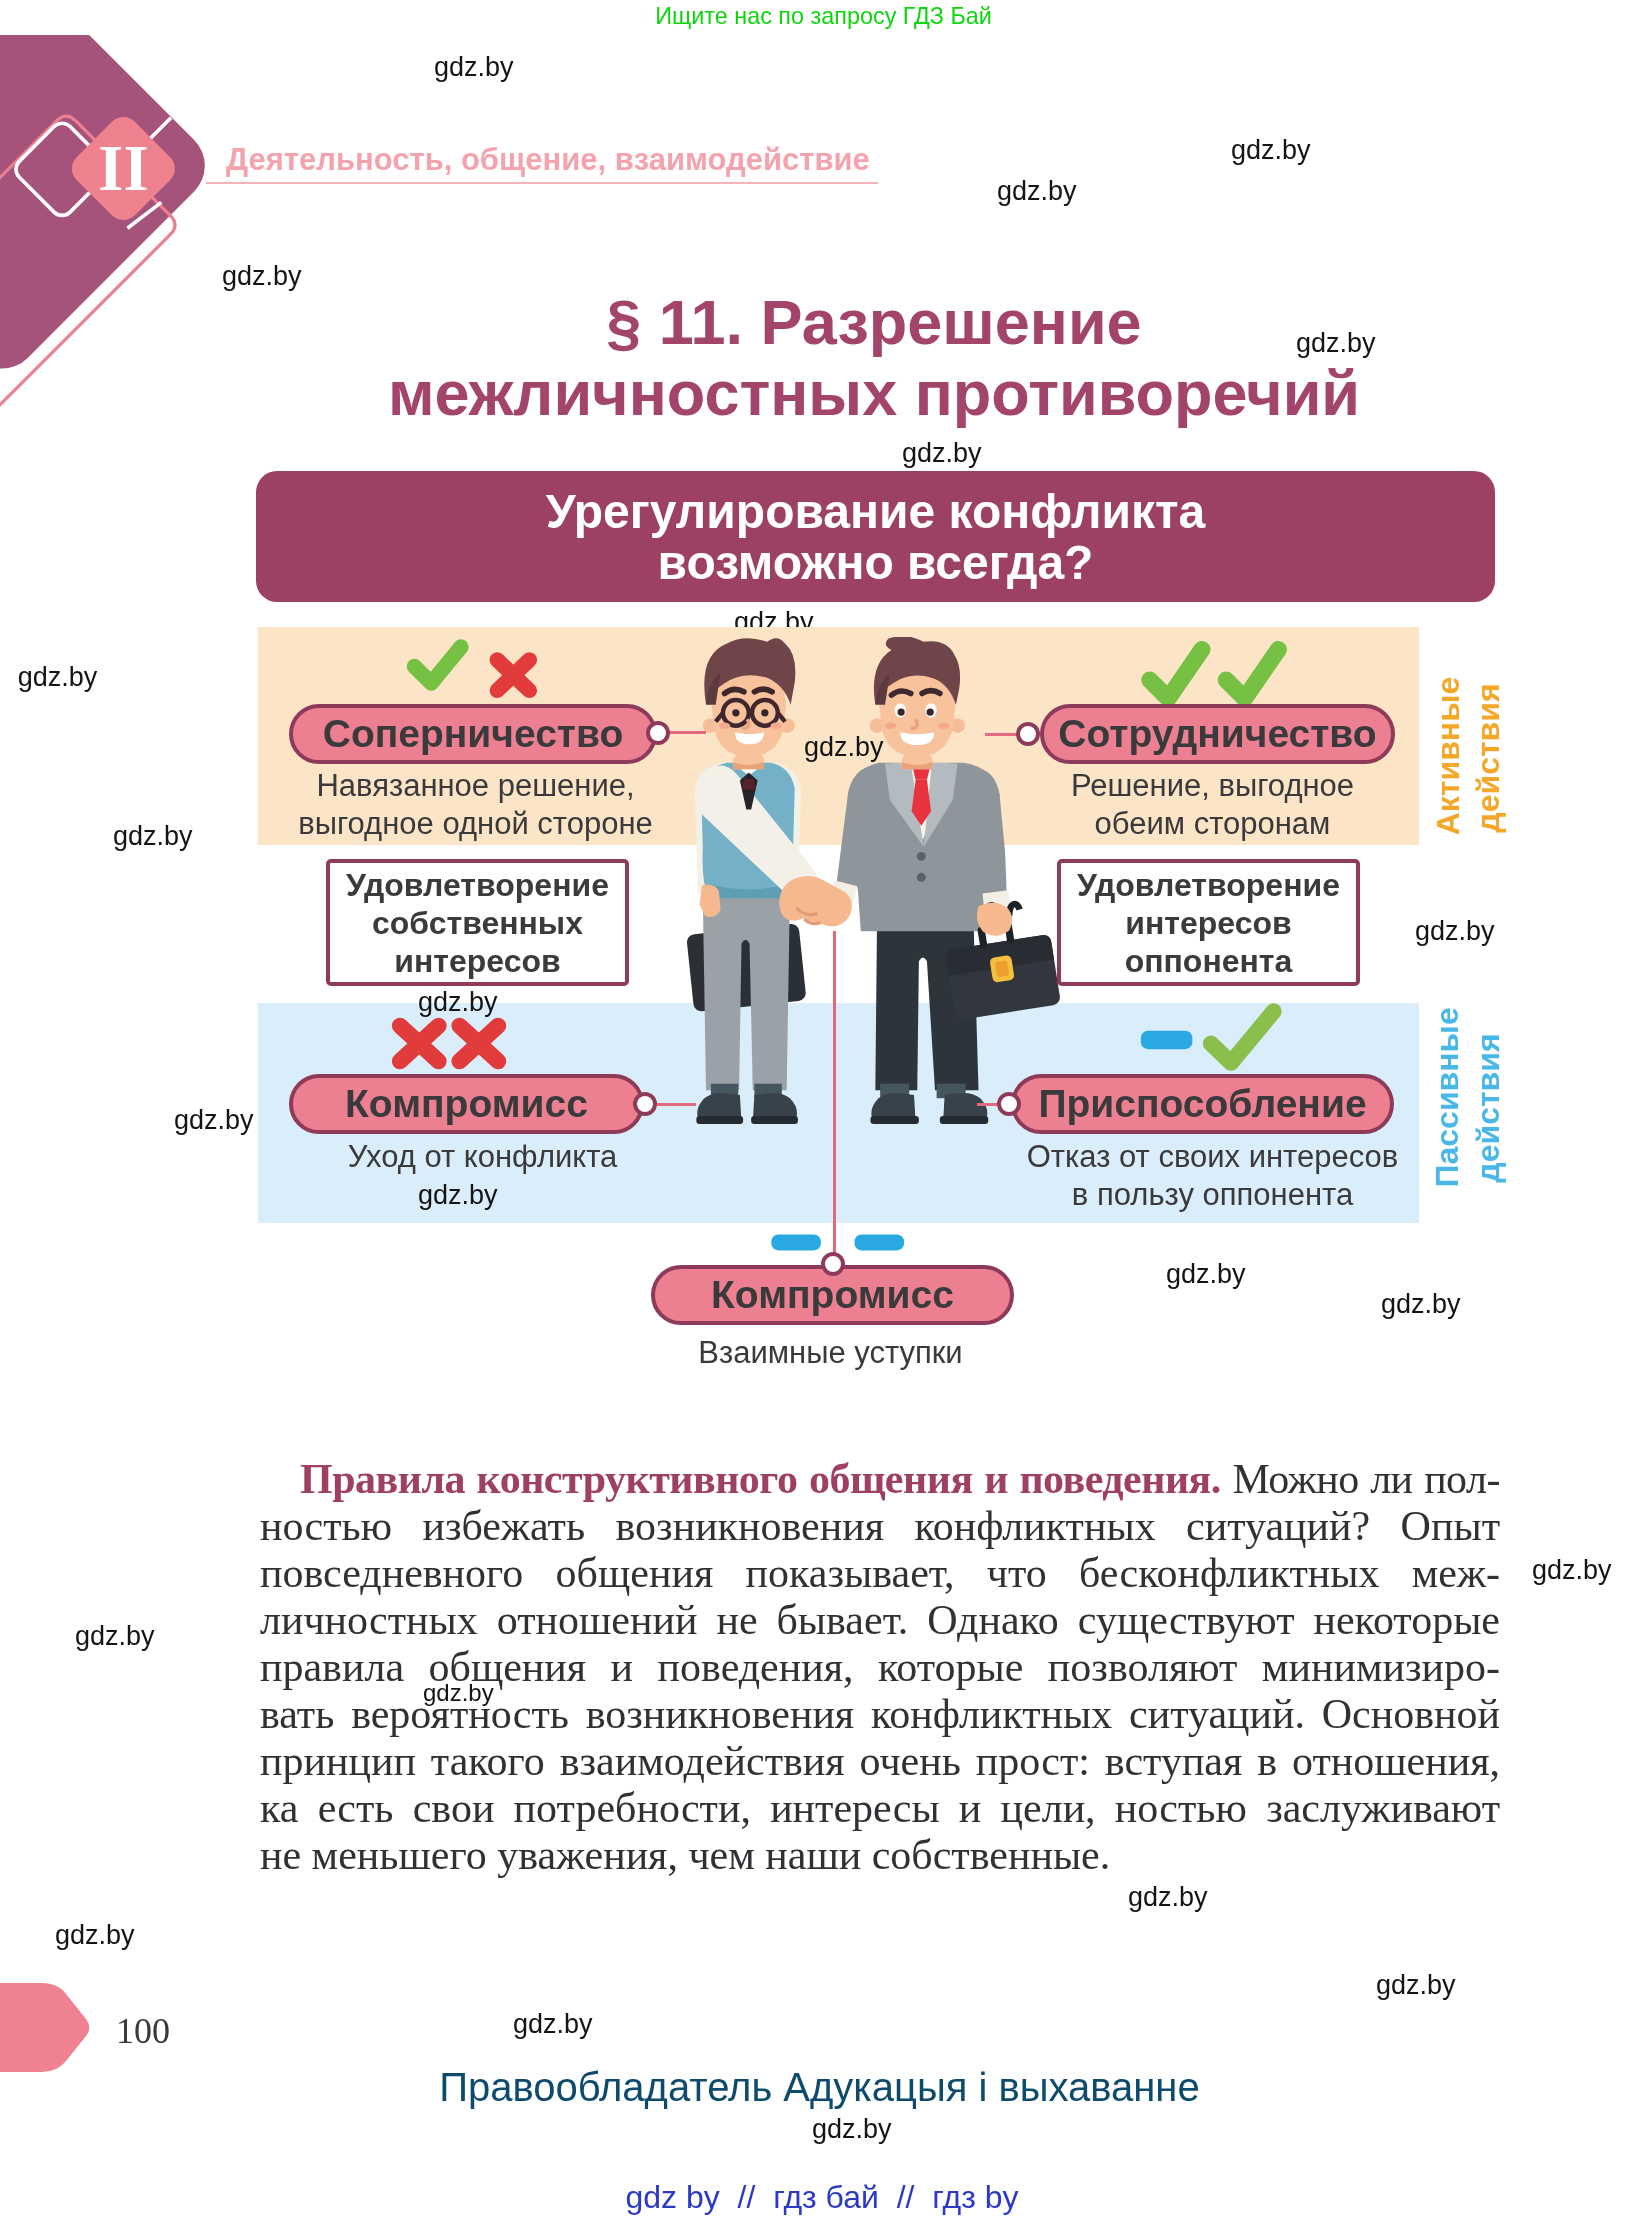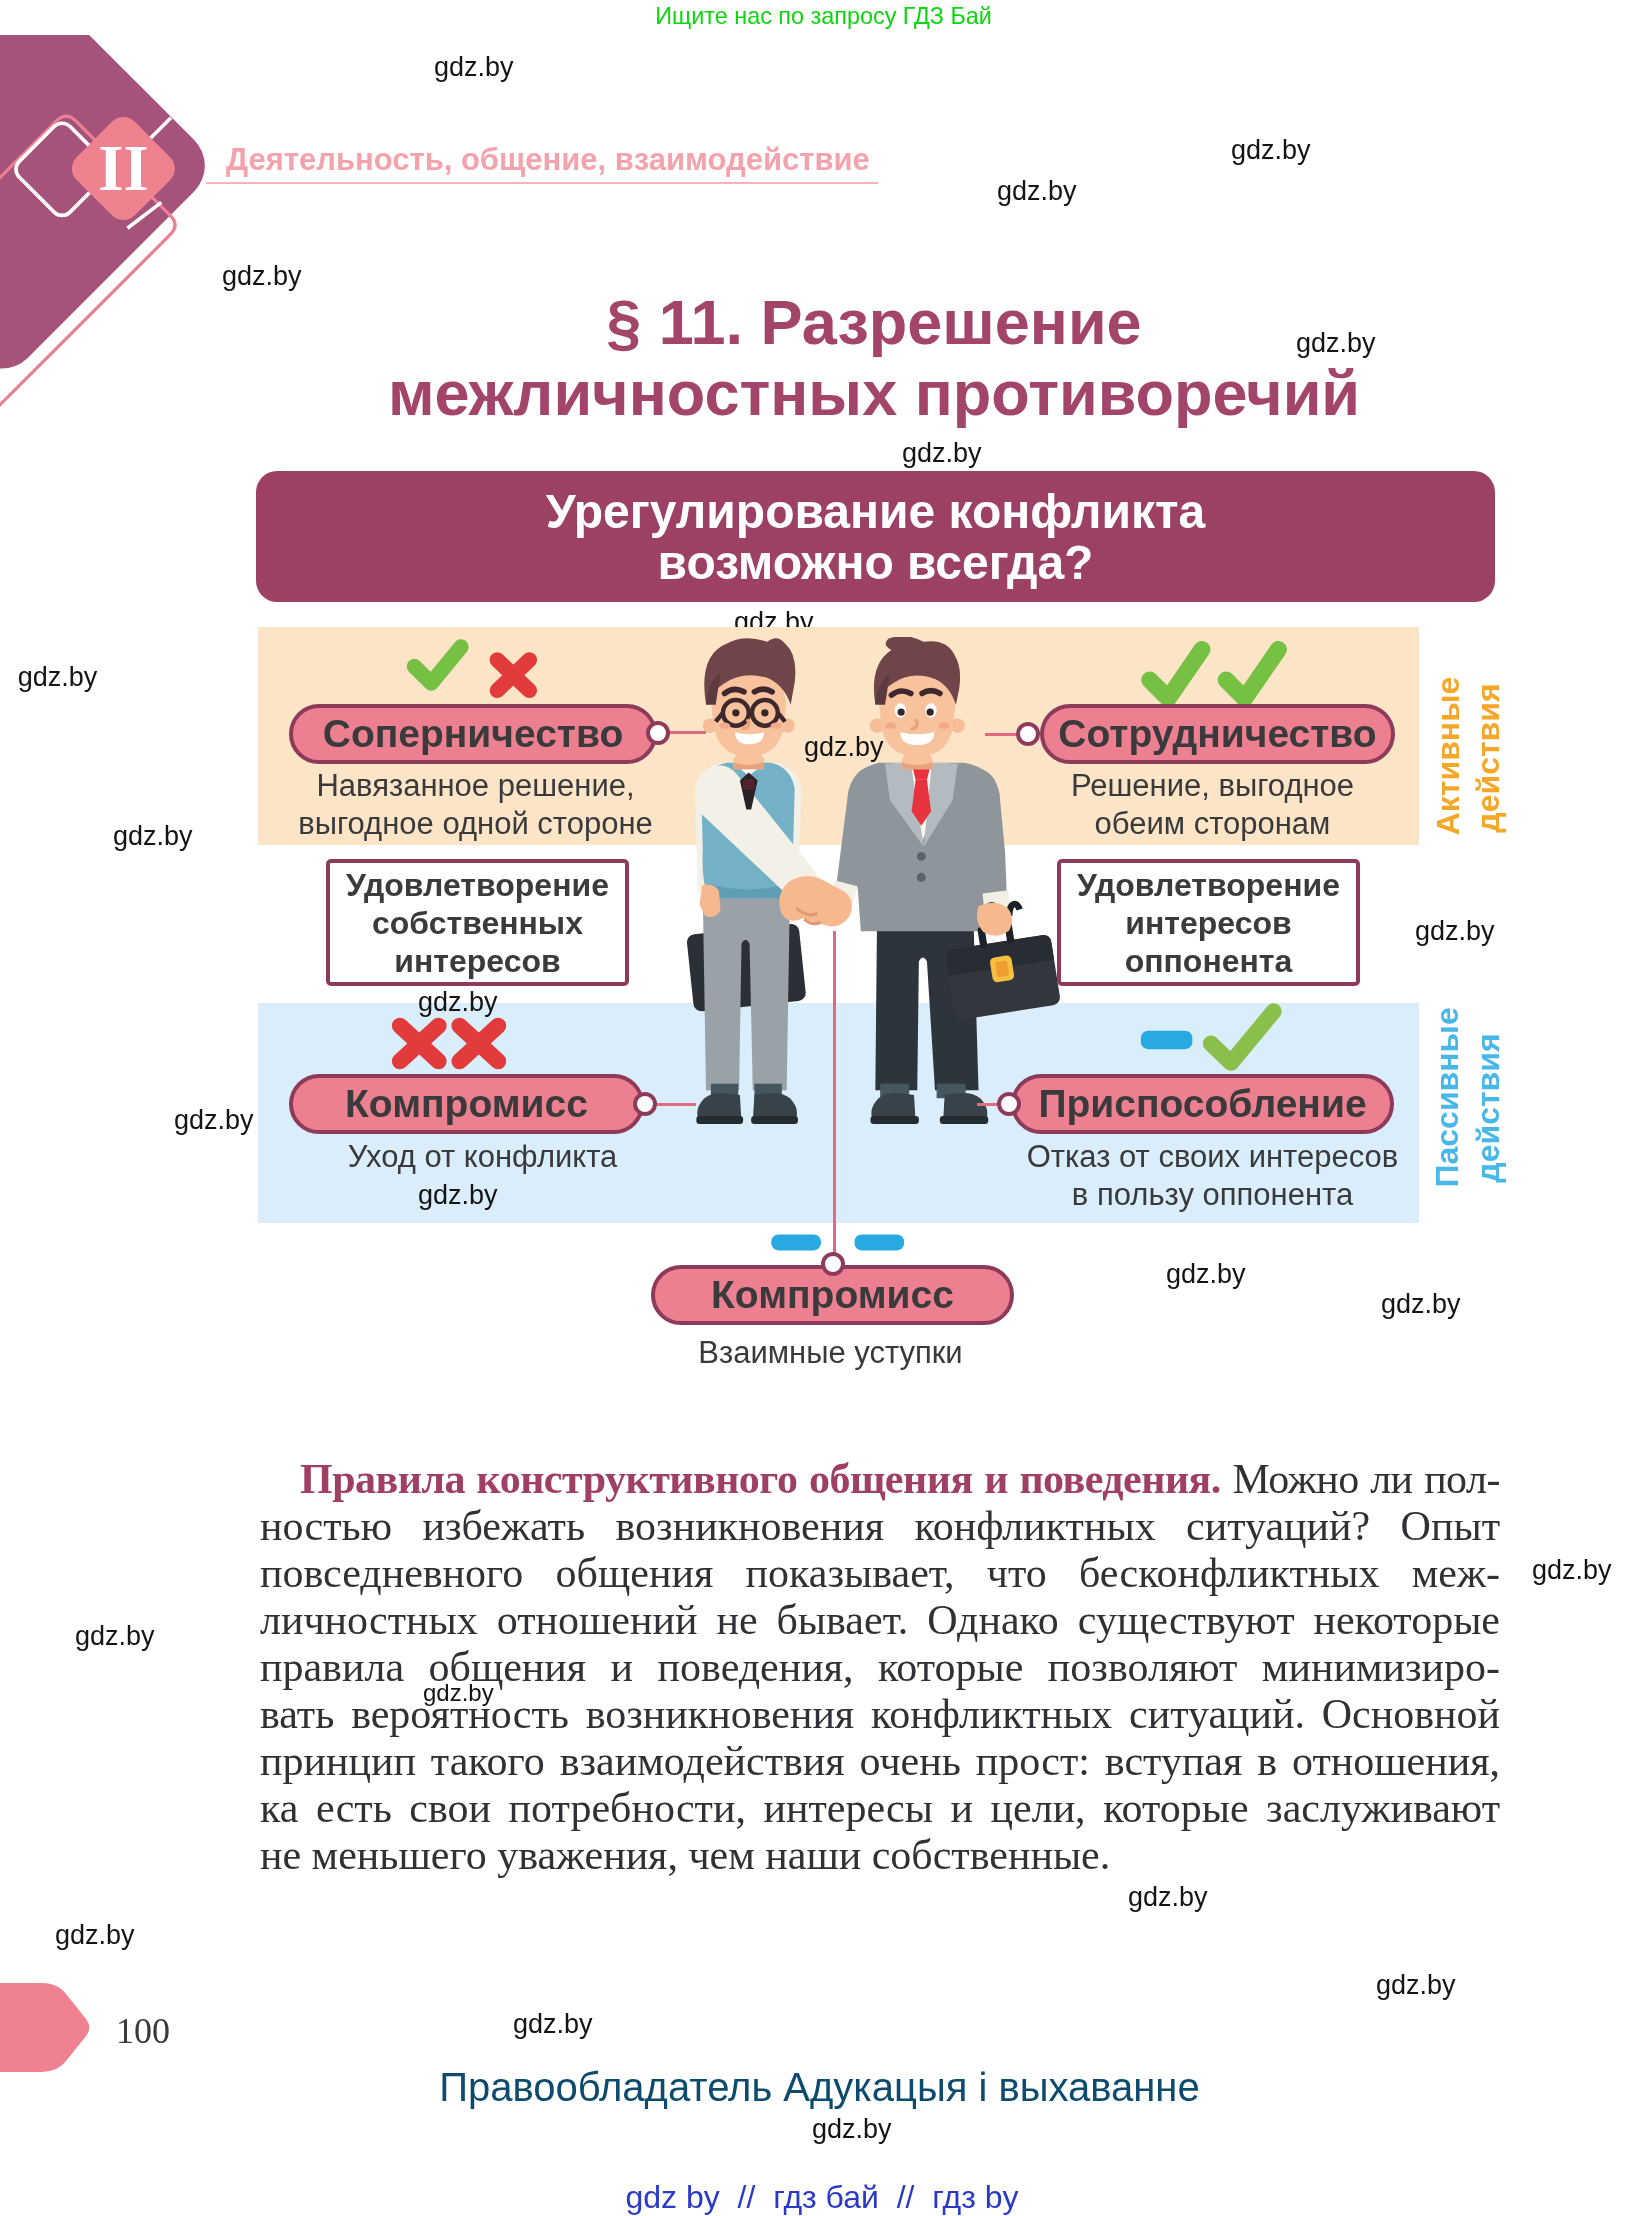--- a/index.html
+++ b/index.html
@@ -193,21 +193,21 @@
 </svg>
 
 <div class="abs" style="left:260px;top:1456px;width:1240px;font-family:'Liberation Serif',serif;font-size:42px;line-height:47px;color:#313135;z-index:3;">
   <div class="bl" style="letter-spacing:-0.5px;"><span style="display:inline-block;width:40px;"></span><b style="color:#9e3f63;">Правила конструктивного общения и поведения.</b> Можно ли пол-</div>
   <div class="bl">ностью избежать возникновения конфликтных ситуаций? Опыт</div>
   <div class="bl">повседневного общения показывает, что бесконфликтных меж-</div>
   <div class="bl">личностных отношений не бывает. Однако существуют некоторые</div>
   <div class="bl">правила общения и поведения, которые позволяют минимизиро-</div>
   <div class="bl">вать вероятность возникновения конфликтных ситуаций. Основной</div>
   <div class="bl">принцип такого взаимодействия очень прост: вступая в отношения,</div>
-  <div class="bl">ка есть свои потребности, интересы и цели, которые заслуживают</div>
+  <div class="bl">ка есть свои потребности, интересы и цели, ностью заслуживают</div>
   <div class="bl">не меньшего уважения, чем наши собственные.</div>
 </div>
 
 <svg class="abs" style="left:0;top:1979px;" width="105" height="97" viewBox="0 0 130 120">
   <path d="M 0 5 L 52 5 Q 72 5 83 20 L 107 50 Q 114 60 107 70 L 83 100 Q 72 115 52 115 L 0 115 Z" fill="#ef8190"></path>
 </svg>
 <div class="abs" style="left:116px;top:2010px;font-family:'Liberation Serif',serif;font-size:36px;color:#3a3a3a;">100</div>
 <div class="abs" style="left:0;top:2065px;width:1639px;text-align:center;font-size:40px;color:#0c4a6e;">Правообладатель Адукацыя і выхаванне</div>
 <div class="abs" style="left:0;top:2179px;width:1644px;text-align:center;font-size:32px;color:#2a39c6;">gdz by&nbsp;&nbsp;//&nbsp;&nbsp;гдз бай&nbsp;&nbsp;//&nbsp;&nbsp;гдз by</div>
 

